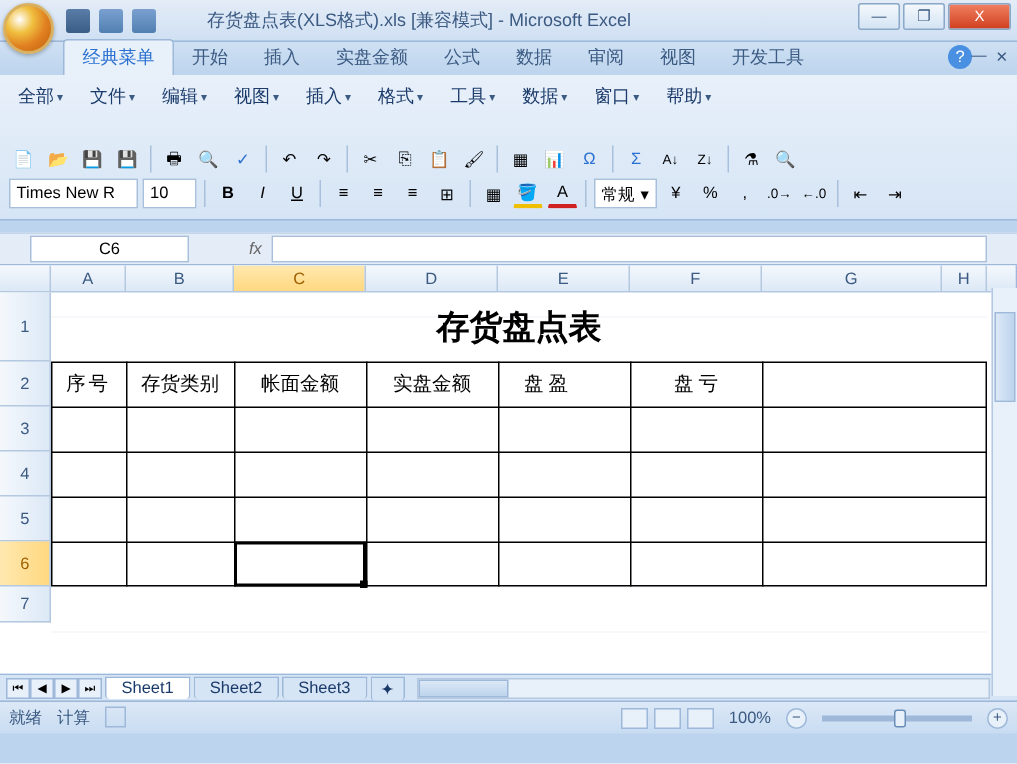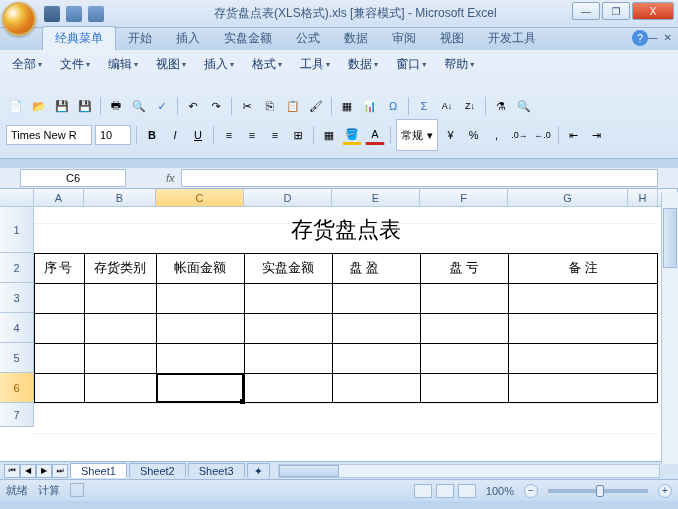--- a/index.html
+++ b/index.html
@@ -4,21 +4,21 @@
 <style>
 * { box-sizing: border-box; margin: 0; padding: 0; font-family: "Microsoft YaHei", "SimSun", sans-serif; }
 body { background: #bcd4ed; width: 678px; height: 509px; overflow: hidden; position: relative; }
 
 
 .titlebar { height: 28px; background: linear-gradient(#e4ecf7,#cfe0f3); display: flex; align-items: center; padding-left: 38px; font-size: 12px; color: #3b5a82; position: relative; border-bottom: 1px solid #9db8d9; }
 .office-btn { position: absolute; left: 2px; top: 2px; width: 34px; height: 34px; border-radius: 50%; background: radial-gradient(circle at 30% 30%, #fff, #f0c040 30%, #e08020 60%, #c06010); border: 2px solid #d8b060; z-index: 10; box-shadow: 0 1px 3px rgba(0,0,0,.3); }
 .qat { display: flex; gap: 6px; margin-left: 6px; }
 .qat .ico { width: 16px; height: 16px; background: #6a8db8; border-radius: 2px; }
 .ico.save { background: linear-gradient(#5a7da8,#3a5d88); }
-.title-text { margin-left: 110px; }
+.title-text { margin-left: 34px; }
 .winbtns { position: absolute; right: 4px; top: 2px; display: flex; }
 .winbtn { width: 28px; height: 18px; border: 1px solid #8aa8c8; background: linear-gradient(#f4f8fc,#d4e4f4); margin-left: 2px; display: flex; align-items: center; justify-content: center; font-size: 10px; color: #3b5a82; border-radius: 2px; }
 .winbtn.close { background: linear-gradient(#f08060,#d04020); color: #fff; width: 42px; }
 
 
 .ribbon-tabs { height: 22px; background: linear-gradient(#cfe0f3,#bcd4ed); display: flex; align-items: flex-end; padding-left: 42px; font-size: 12px; color: #3b5a82; position: relative; }
 .tab { padding: 3px 12px; cursor: pointer; }
 .tab.active { background: #e8f0fa; border: 1px solid #9db8d9; border-bottom: none; border-radius: 3px 3px 0 0; color: #2a70d0; }
 .ribbon-tabs .help { position: absolute; right: 30px; top: 2px; width: 16px; height: 16px; border-radius: 50%; background: #4a90e2; color: #fff; text-align: center; font-size: 11px; line-height: 16px; }
 
@@ -26,41 +26,41 @@
 .ribbon { background: linear-gradient(#e8f0fa,#d6e5f5); border-bottom: 1px solid #9db8d9; padding: 4px 6px; }
 .menu-row { display: flex; gap: 6px; font-size: 12px; color: #1a3a6a; margin-bottom: 21px; }
 .menu-item { padding: 2px 6px; display: flex; align-items: center; gap: 2px; cursor: pointer; }
 .menu-item .caret { font-size: 8px; color: #3b5a82; }
 .toolbar-row { display: flex; gap: 3px; align-items: center; margin-bottom: 3px; flex-wrap: nowrap; }
 .tbtn { width: 20px; height: 20px; border: 1px solid transparent; display: flex; align-items: center; justify-content: center; font-size: 11px; border-radius: 2px; cursor: pointer; }
 .sep { width: 1px; height: 18px; background: #a8c0db; margin: 0 2px; }
 .font-box, .size-box { border: 1px solid #a8c0db; background: #fff; height: 20px; font-size: 11px; padding: 0 4px; display: flex; align-items: center; }
 .font-box { width: 86px; }
 .size-box { width: 36px; }
-.combo { border: 1px solid #a8c0db; background: #fff; height: 32px; font-size: 11px; padding: 0 4px; display: flex; align-items: center; gap: 4px; }
+.combo { border: 1px solid #a8c0db; background: #fff; height: 20px; font-size: 11px; padding: 0 4px; display: flex; align-items: center; gap: 4px; }
 
 
 .formula-bar { height: 22px; background: #e4ecf7; border-top: 1px solid #c4d6ec; border-bottom: 1px solid #9db8d9; display: flex; align-items: center; margin-top: 8px; }
 .name-box { width: 106px; height: 18px; background: #fff; border: 1px solid #a8c0db; margin-left: 20px; font-size: 11px; display: flex; align-items: center; justify-content: center; }
 .fx-area { display: flex; align-items: center; margin-left: 40px; gap: 6px; }
 .fx-label { font-style: italic; font-size: 11px; color: #666; }
 .fx-input { flex: 1; height: 18px; background: #fff; border: 1px solid #a8c0db; }
 
 
 .grid-wrap { background: #fff; position: relative; height: 272px; overflow: hidden; border-right: 1px solid #9db8d9; }
 .col-headers { display: flex; height: 18px; background: linear-gradient(#f4f8fc,#dce8f6); border-bottom: 1px solid #b4c8e0; font-size: 11px; color: #3b5a82; }
 .corner { width: 34px; border-right: 1px solid #b4c8e0; background: linear-gradient(#f4f8fc,#dce8f6); }
 .ch { border-right: 1px solid #b4c8e0; text-align: center; line-height: 18px; cursor: pointer; }
 .ch.selected { background: linear-gradient(#ffe8b0,#ffd880); color: #a06000; }
 .row-headers { position: absolute; left: 0; top: 18px; width: 34px; background: linear-gradient(90deg,#f4f8fc,#dce8f6); }
 .rh { border-bottom: 1px solid #b4c8e0; border-right: 1px solid #b4c8e0; font-size: 11px; color: #3b5a82; text-align: center; display: flex; align-items: center; justify-content: center; cursor: pointer; }
 .rh.selected { background: linear-gradient(90deg,#ffe8b0,#ffd880); color: #a06000; }
 .cells { position: absolute; left: 34px; top: 18px; }
 .cell-border { position: absolute; border: 1px solid #000; pointer-events: none; }
-.sheet-title { position: absolute; font-family: "SimSun"; font-size: 22px; font-weight: normal; }
+.sheet-title { position: absolute; font-family: "SimSun"; font-size: 22px; font-weight: bold; }
 .hdr-cell { position: absolute; font-family: "SimSun"; font-size: 13px; text-align: center; display: flex; align-items: center; justify-content: center; letter-spacing: 2px; }
 .active-cell { position: absolute; border: 2px solid #000; background: rgba(0,0,0,0); pointer-events: none; }
 .active-cell::after { content: ""; position: absolute; right: -3px; bottom: -3px; width: 5px; height: 5px; background: #000; }
 
 
 .sheet-tabs { height: 18px; background: #d6e5f5; display: flex; align-items: center; font-size: 11px; border-top: 1px solid #9db8d9; }
 .nav-btns { display: flex; margin-left: 4px; }
 .nav-btn { width: 16px; height: 14px; border: 1px solid #9db8d9; background: #e8f0fa; font-size: 8px; text-align: center; line-height: 12px; cursor: pointer; }
 .stab { padding: 1px 10px; background: #fff; border: 1px solid #9db8d9; border-bottom: none; margin-left: 2px; border-radius: 0 0 3px 3px; cursor: pointer; color: #1a3a6a; }
 .stab.inactive { background: #d6e5f5; }
@@ -276,21 +276,20 @@
     <div class="cell-border" style="left:298px;top:46px;width:0;height:150px;border-width:0 0 0 1px"></div>
     <div class="cell-border" style="left:386px;top:46px;width:0;height:150px;border-width:0 0 0 1px"></div>
     <div class="cell-border" style="left:474px;top:46px;width:0;height:150px;border-width:0 0 0 1px"></div>
 
     <div class="hdr-cell" style="left:0;top:46px;width:50px;height:30px">序号</div>
     <div class="hdr-cell" style="left:50px;top:46px;width:72px;height:30px;letter-spacing:0">存货类别</div>
     <div class="hdr-cell" style="left:122px;top:46px;width:88px;height:30px;letter-spacing:0">帐面金额</div>
     <div class="hdr-cell" style="left:210px;top:46px;width:88px;height:30px;letter-spacing:0">实盘金额</div>
     <div class="hdr-cell" style="left:286px;top:46px;width:88px;height:30px;letter-spacing:0">盘          盈</div>
     <div class="hdr-cell" style="left:386px;top:46px;width:88px;height:30px;letter-spacing:0">盘          亏</div>
-    <div class="hdr-cell" style="left:474px;top:46px;width:150px;height:30px;letter-spacing:0">备                    注</div>
 
     <div class="active-cell" style="left:122px;top:166px;width:88px;height:30px"></div>
   </div>
 </div>
 
 <div class="vscroll">
     <div class="thumb"></div>
   </div>
 
 <div class="sheet-tabs">

